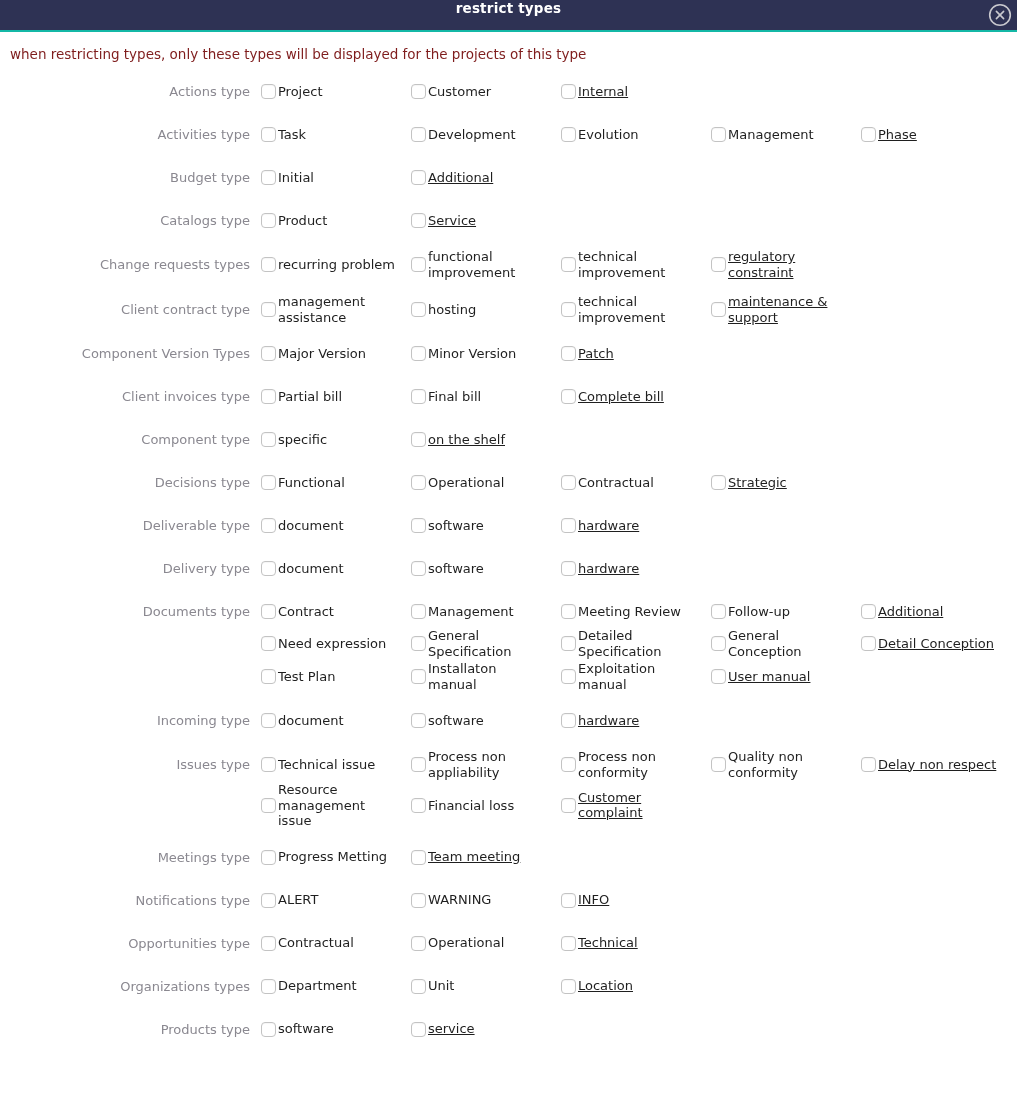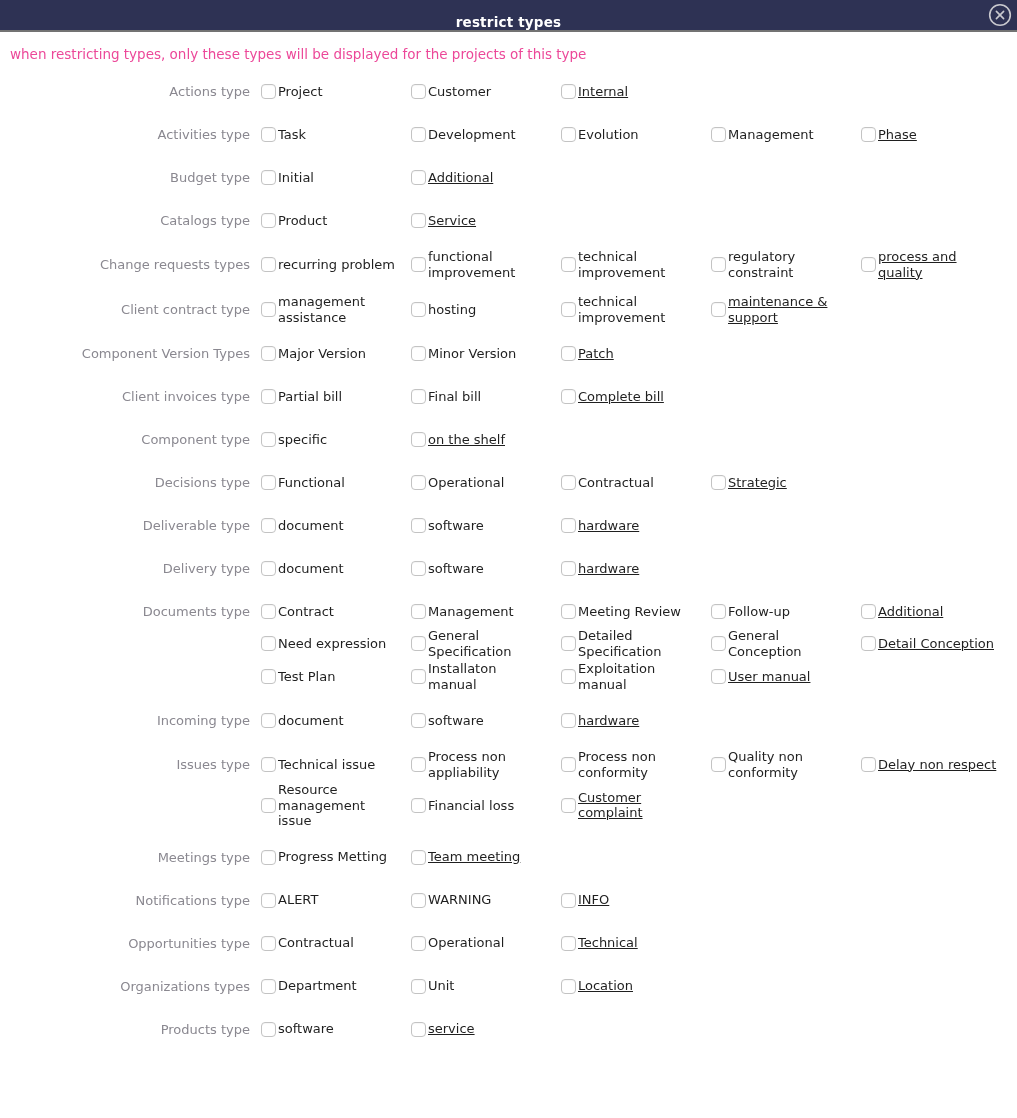--- a/index.html
+++ b/index.html
@@ -9,23 +9,23 @@
     background: #ffffff;
     font-family: "DejaVu Sans", "Liberation Sans", sans-serif;
     font-size: 13px;
     color: #1f1f1f;
     overflow: hidden;
   }
   .dialog-header {
     position: relative;
     height: 32px;
     background: #2e3254;
-    border-bottom: 2px solid #737373;
+    border-bottom: 2px solid #14b8a6;
     display: flex;
-    align-items: flex-end;
+    align-items: flex-start;
     justify-content: center;
   }
   .dialog-title {
     color: #ffffff;
     font-weight: bold;
     font-size: 13.5px;
     letter-spacing: 0.2px;
   }
   .close-btn {
     position: absolute;
@@ -35,21 +35,21 @@
     width: 24px;
     height: 24px;
     background: transparent;
     border: none;
     cursor: pointer;
     padding: 0;
     line-height: 0;
   }
   .dialog-subtitle {
     padding: 14px 10px 2px 10px;
-    color: #ec4899;
+    color: #7f1d1d;
     font-size: 13.5px;
   }
   .form {
     padding-top: 13px;
   }
   .type-row { margin-bottom: 14px; }
   .line {
     display: flex;
     align-items: center;
     min-height: 29px;
@@ -193,25 +193,20 @@
         <label class="cell">
     <input type="checkbox" class="checkbox" style="">
     <span class="opt-label">technical
 improvement</span>
   </label>
         <label class="cell">
     <input type="checkbox" class="checkbox" style="">
     <span class="opt-label">regulatory
 constraint</span>
   </label>
-        <label class="cell">
-    <input type="checkbox" class="checkbox" style="">
-    <span class="opt-label">process and
-quality</span>
-  </label>
       </div>
     </div>
     <div class="type-row">
       <div class="line">
         <div class="label-cell">Client contract type</div>
         <label class="cell">
     <input type="checkbox" class="checkbox" style="">
     <span class="opt-label">management
 assistance</span>
   </label>

